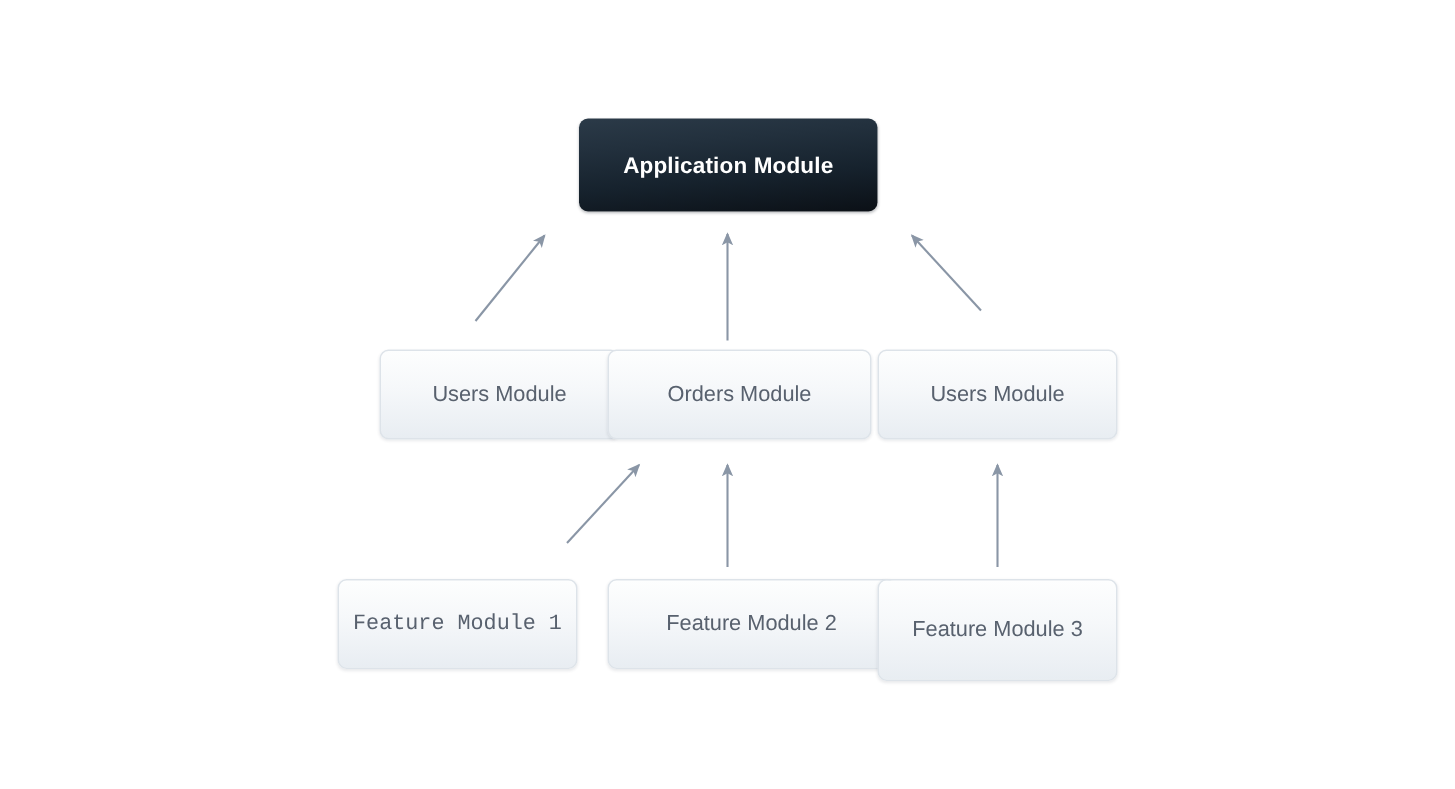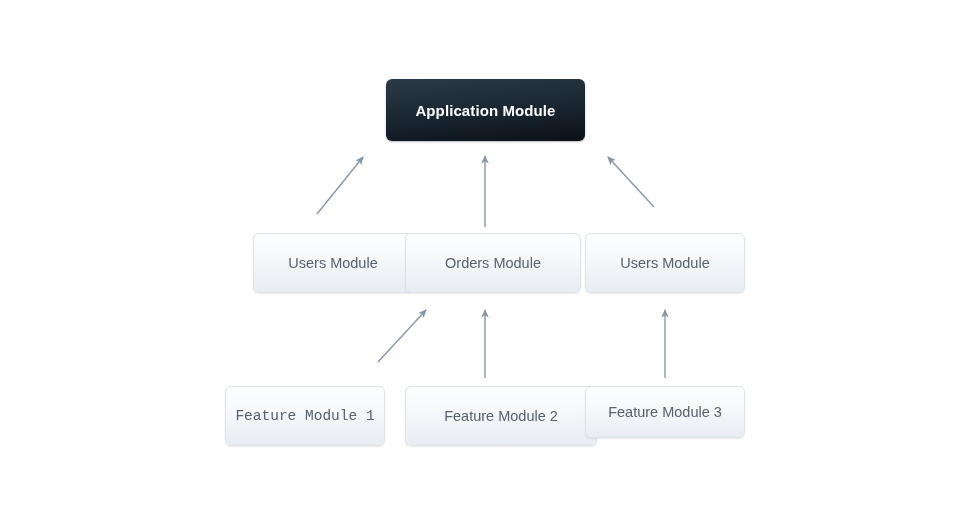--- a/index.html
+++ b/index.html
@@ -95,18 +95,18 @@
         <span class="node-label">Users Module</span>
       </div>
     </div>
   <div id="features-layer">
       <div class="node node-module" style="left: 225px; top: 386px; width: 160px; height: 60px; font-family: Liberation Mono, monospace;">
         <span class="node-label">Feature Module 1</span>
       </div>
       <div class="node node-module" style="left: 405px; top: 386px; width: 192px; height: 60px;">
         <span class="node-label">Feature Module 2</span>
       </div>
-      <div class="node node-module" style="left: 585px; top: 386px; width: 160px; height: 52px;">
+      <div class="node node-module" style="left: 585px; top: 386px; width: 160px; height: 68px;">
         <span class="node-label">Feature Module 3</span>
       </div>
     </div>
 
 </div>
 
 </body></html>

